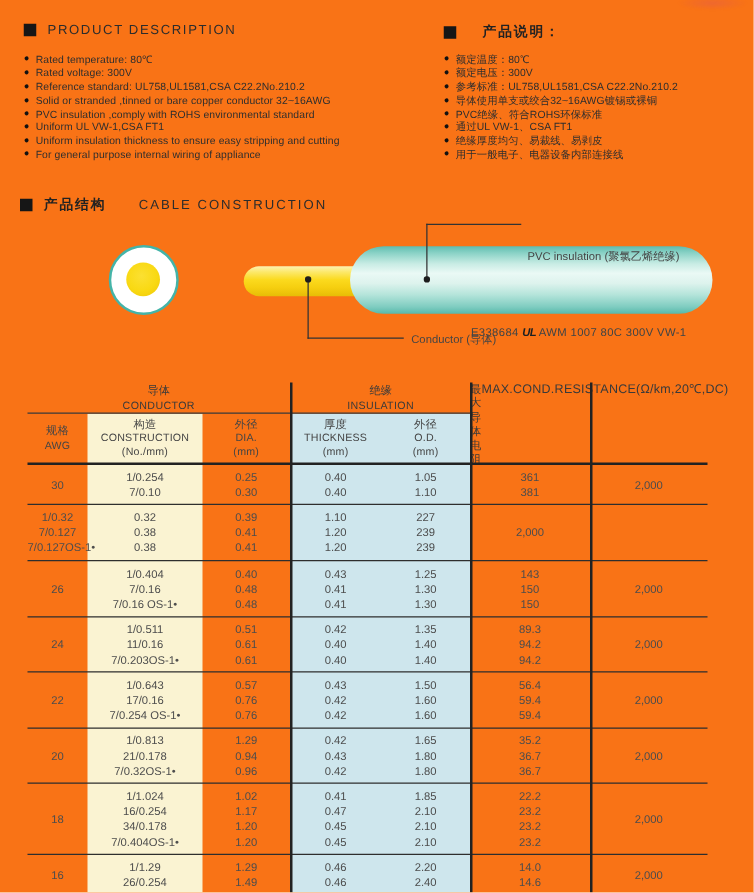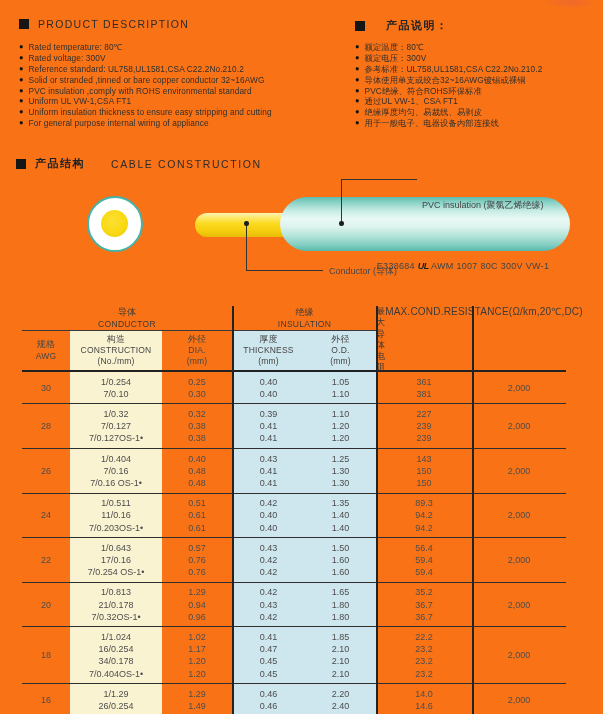--- a/index.html
+++ b/index.html
@@ -260,23 +260,20 @@
           </div>
           <div class="cell">
             <div class="ln">361</div>
             <div class="ln">381</div>
           </div>
           <div class="cell vcenter">
             <div class="ln">2,000</div>
           </div>
         </div>
         <div class="trow">
-          <div class="cell vcenter">
-            <div class="ln">28</div>
-          </div>
           <div class="cell">
             <div class="ln">1/0.32</div>
             <div class="ln">7/0.127</div>
             <div class="ln">7/0.127OS-1•</div>
           </div>
           <div class="cell">
             <div class="ln">0.32</div>
             <div class="ln">0.38</div>
             <div class="ln">0.38</div>
           </div>

